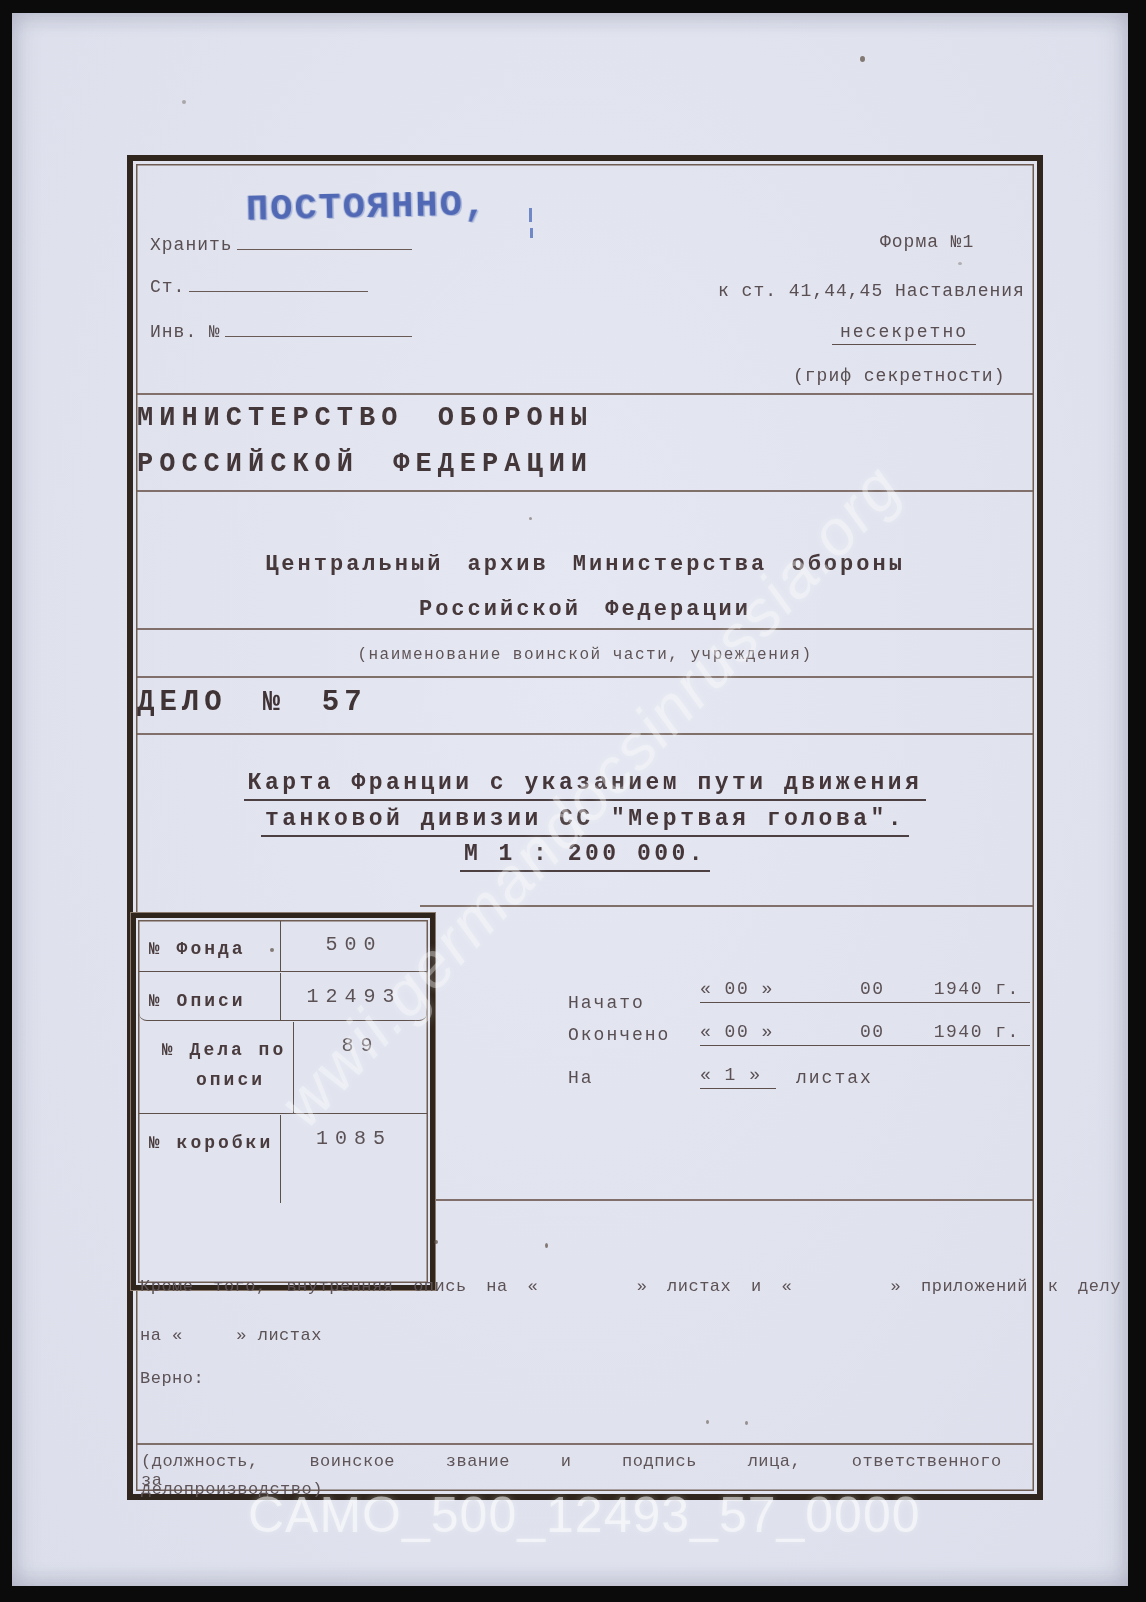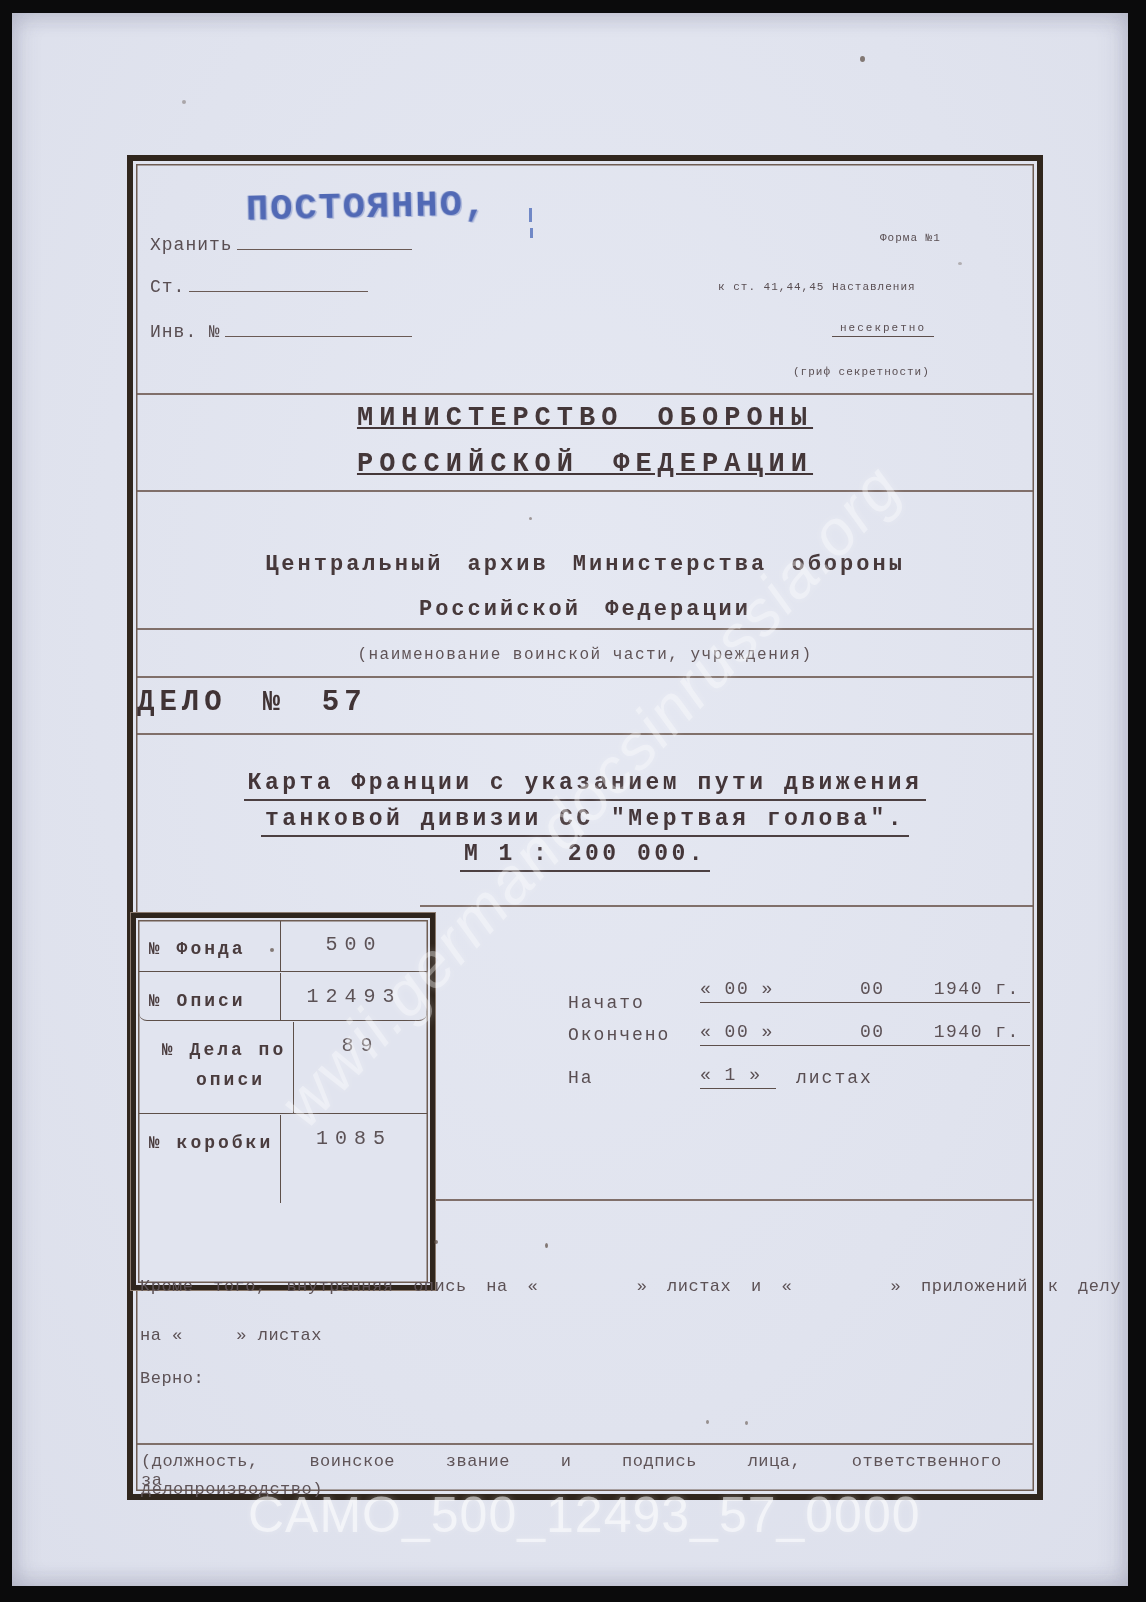--- a/index.html
+++ b/index.html
@@ -14,25 +14,25 @@
   .pre{white-space:pre;}
   
   .frame{position:absolute;left:127px;top:155px;width:916px;height:1345px;box-sizing:border-box;
          border:6px solid #30261d;
          box-shadow:inset 0 0 0 3px #e1e4ef, inset 0 0 0 4.5px #6f5d53;}
   
   .rule{position:absolute;height:2px;background:#6e5b52;opacity:.85;}
   
   .field{position:absolute;display:flex;align-items:baseline;font-size:18px;letter-spacing:1px;}
   .ufill{flex:1;border-bottom:1.6px solid #6a5a55;height:1em;margin-left:4px;}
-  .rt{font-size:11px;letter-spacing:1px;}
+  .rt{font-size:18px;letter-spacing:1px;}
   .underlined{border-bottom:1.8px solid #5d4f4c;padding:0 8px 2px 8px;}
   
-  .h-ministry{position:absolute;left:137px;width:896px;text-align:center;font-weight:bold;
-              font-size:27px;letter-spacing:6px;word-spacing:12px;color:#443739;text-decoration:underline;}
+  .h-ministry{position:absolute;left:137px;width:896px;font-weight:bold;
+              font-size:27px;letter-spacing:6px;word-spacing:12px;color:#443739;}
   .h-archive{position:absolute;left:137px;width:896px;text-align:center;font-weight:bold;
              font-size:22px;letter-spacing:3px;word-spacing:8px;color:#47393b;}
   .h-caption{position:absolute;left:137px;width:896px;text-align:center;
              font-size:16px;letter-spacing:1.5px;color:#5f5356;}
   .h-delo{position:absolute;left:137px;width:896px;text-align:left;font-weight:bold;
           font-size:29px;letter-spacing:5px;word-spacing:14px;color:#403335;}
   .h-title{position:absolute;left:137px;width:896px;text-align:center;font-weight:bold;
            font-size:23px;letter-spacing:3.5px;color:#443639;}
   .h-title span{display:inline-block;border-bottom:2.2px solid #4c4042;padding:0 4px 3px 4px;}
   

